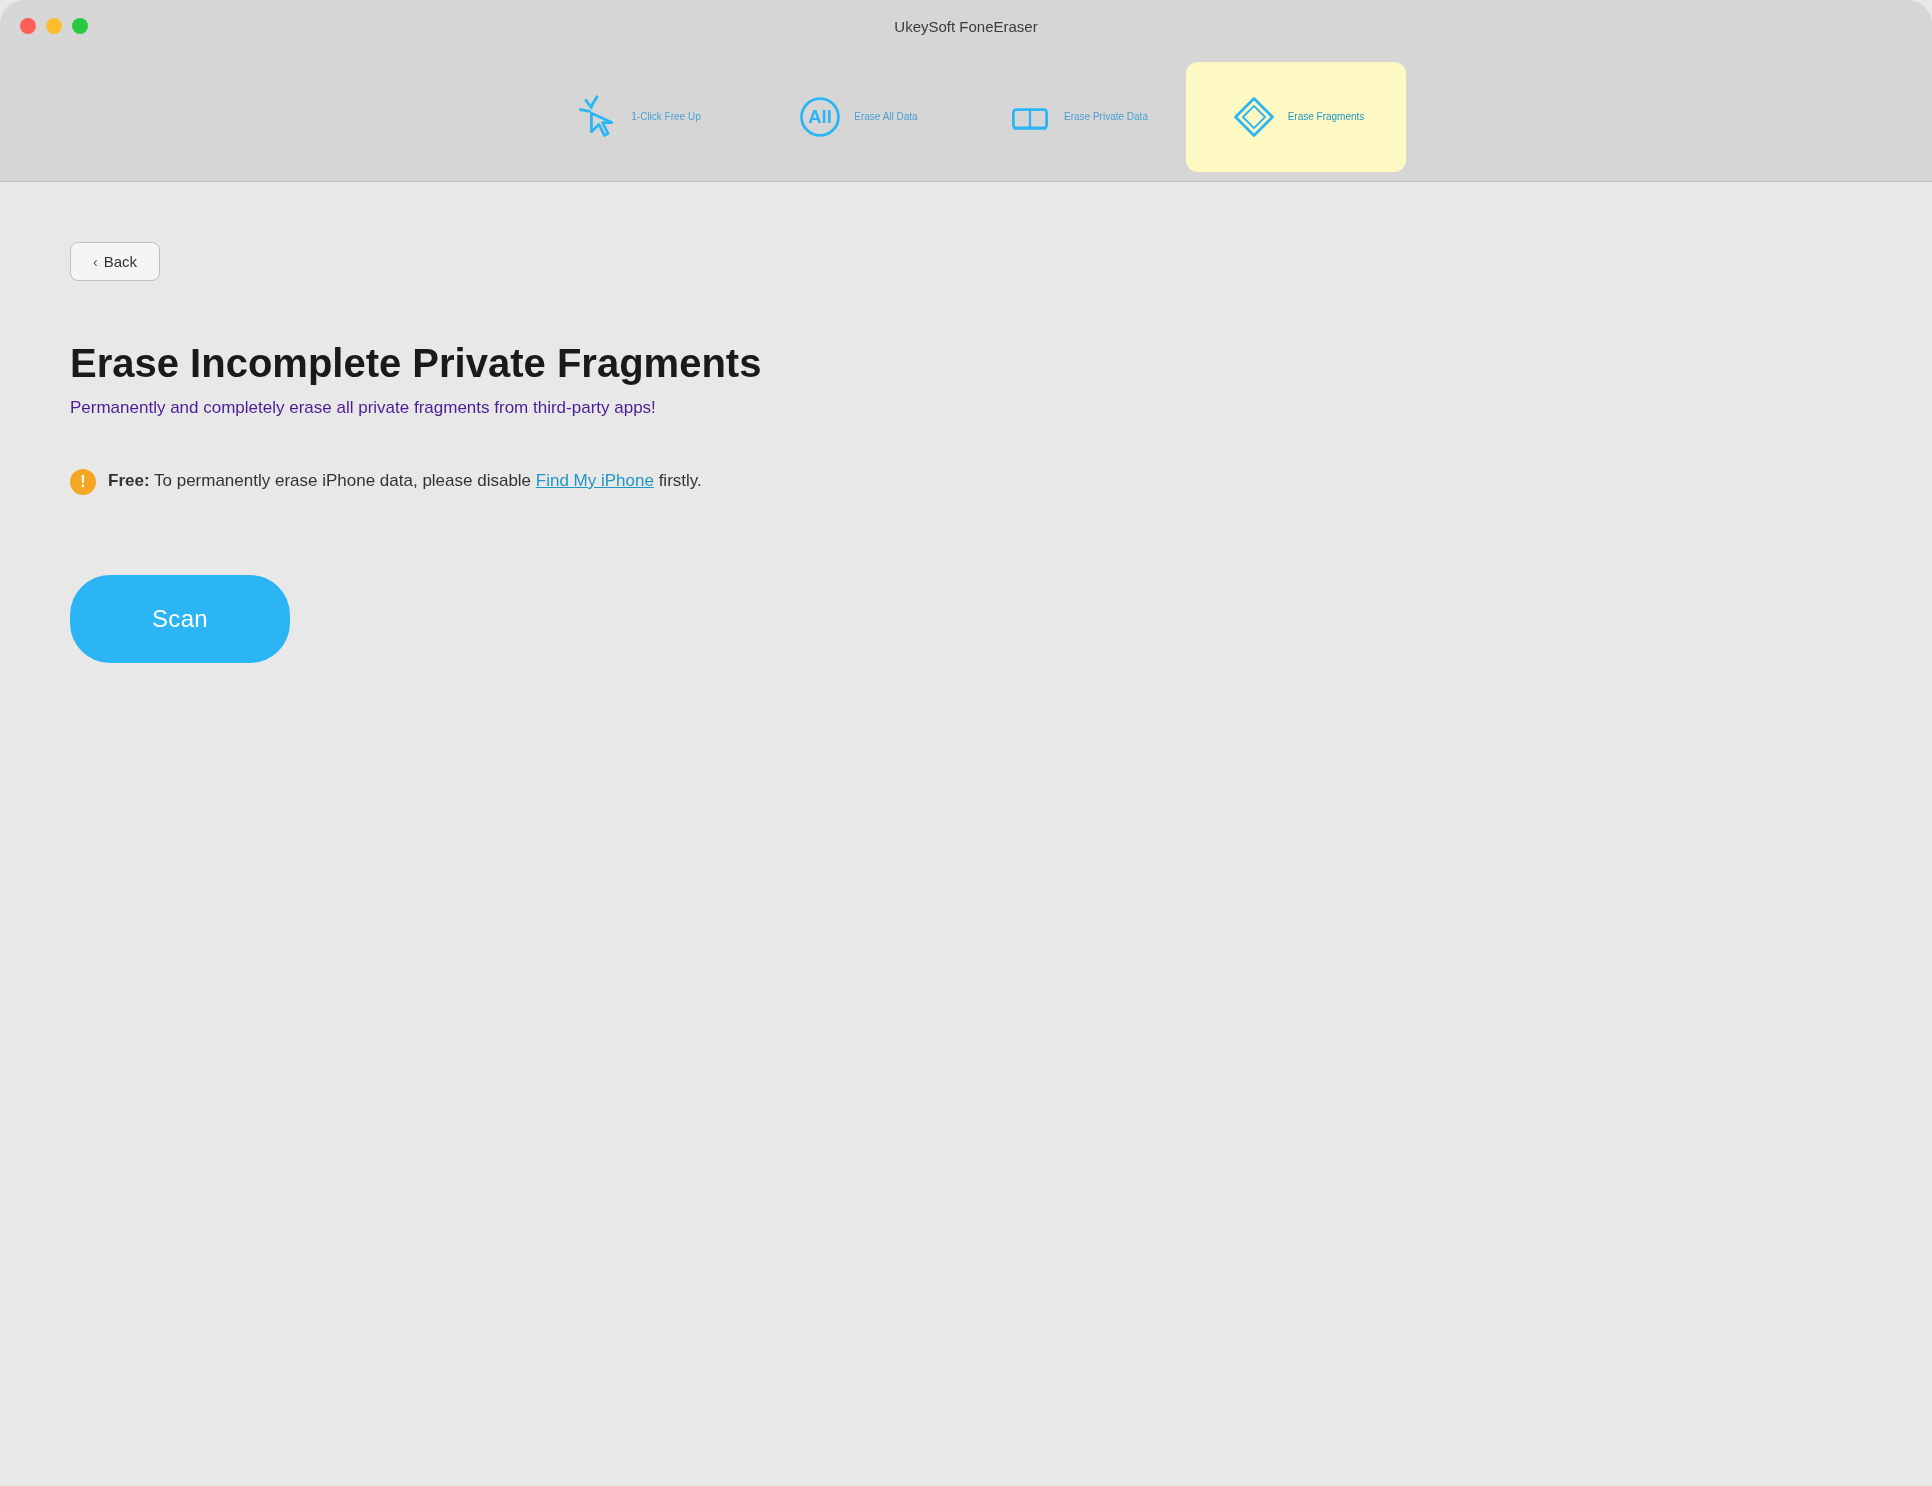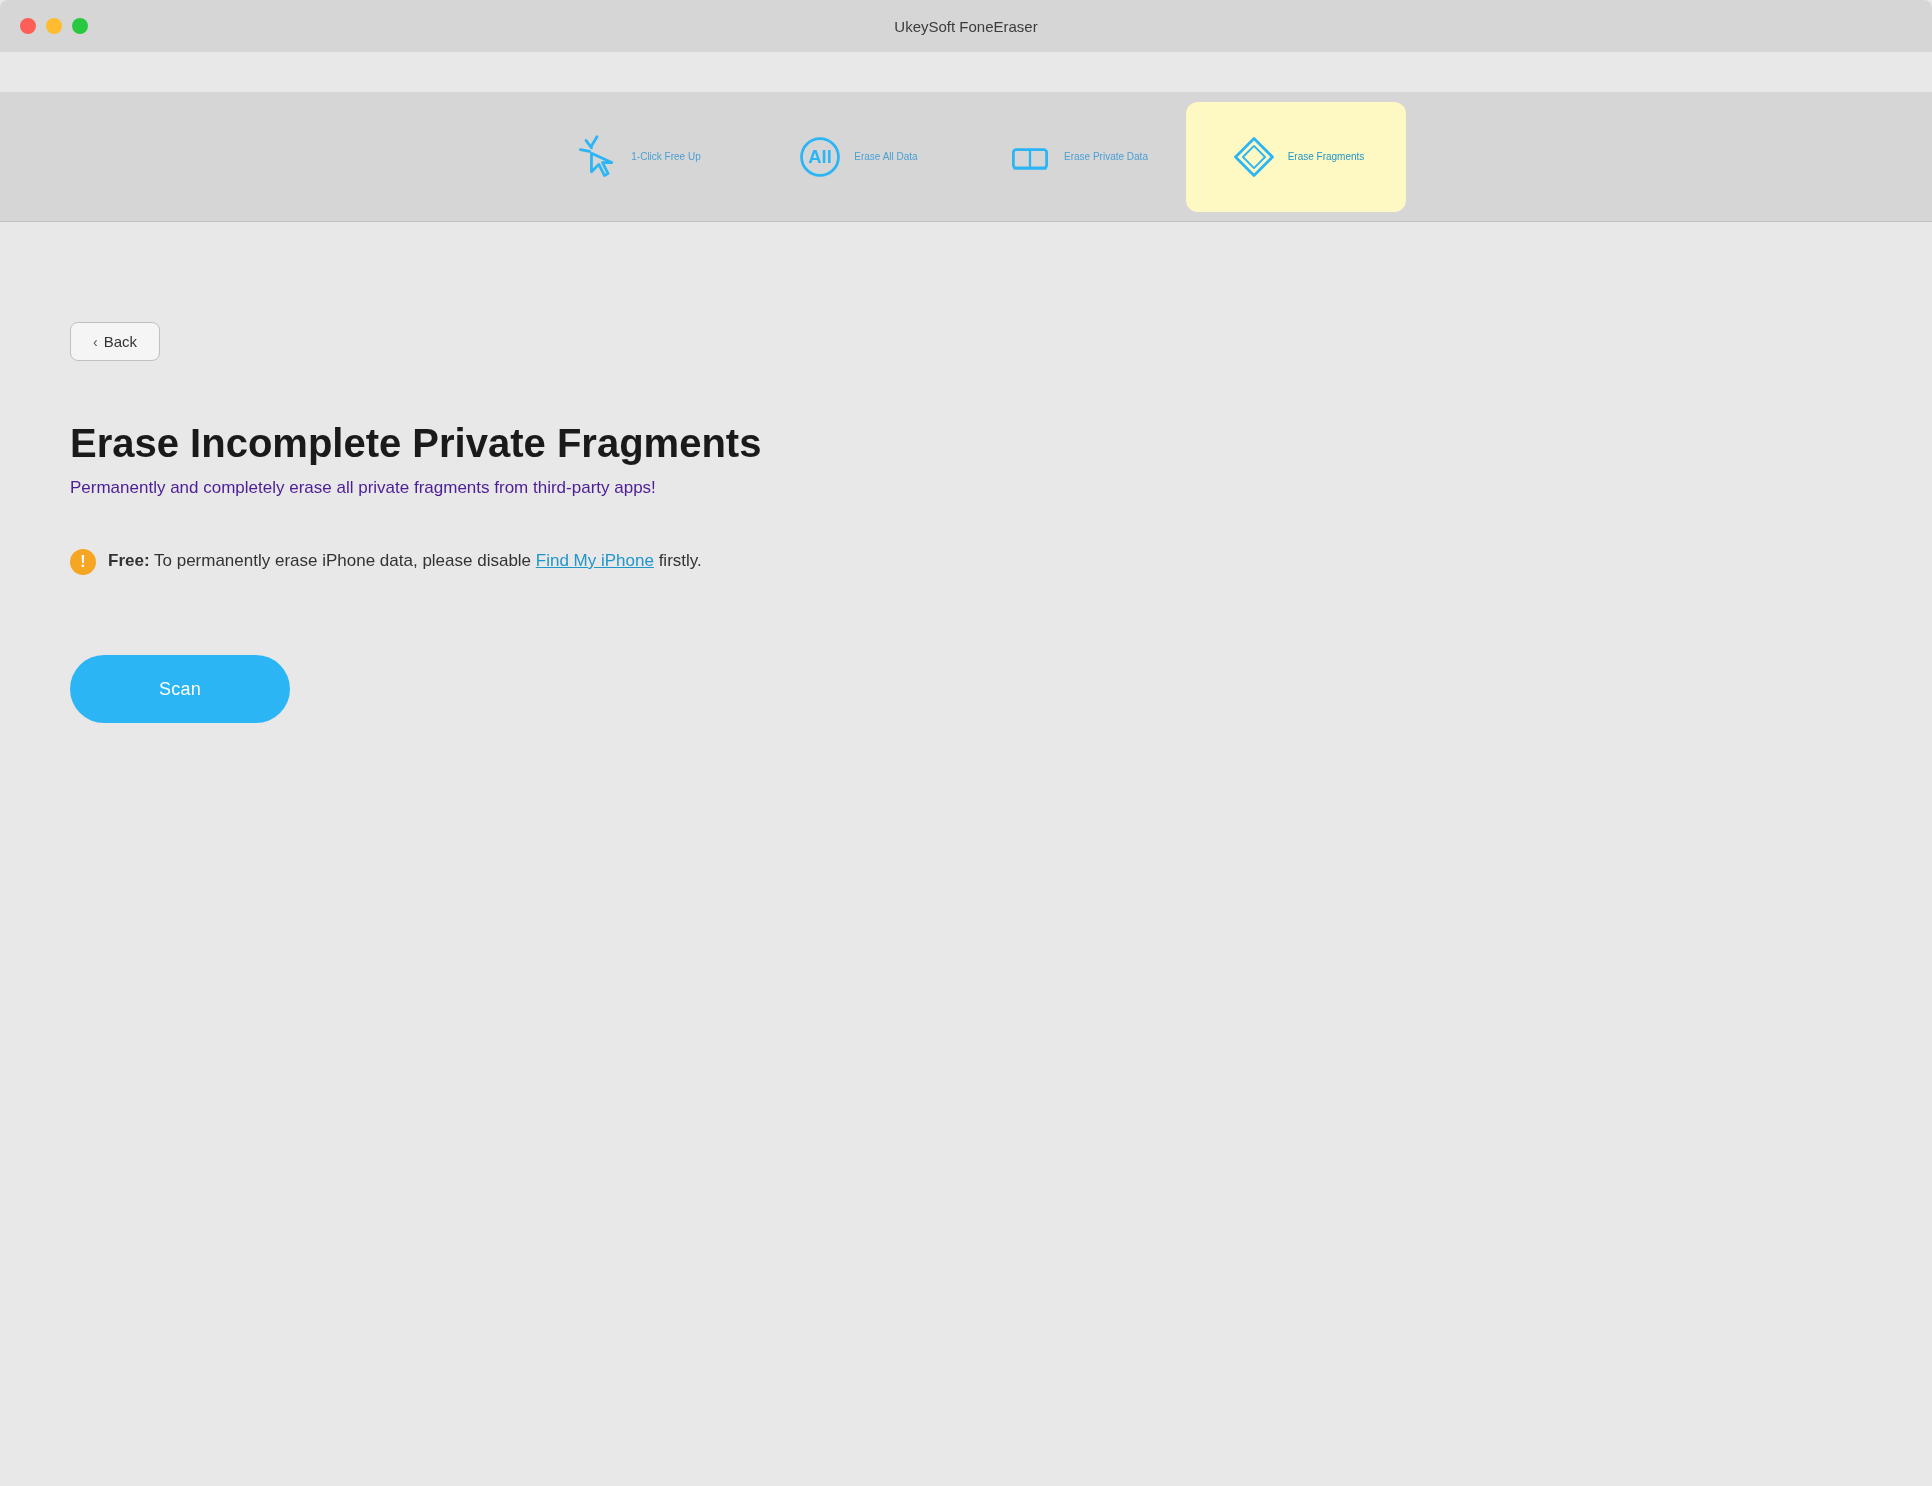--- a/index.html
+++ b/index.html
@@ -13,25 +13,24 @@
       height: 1486px;
       background: #e8e8e8;
       font-family: -apple-system, BlinkMacSystemFont, 'Helvetica Neue', sans-serif;
       overflow: hidden;
     }
 
     .window {
       width: 1932px;
       height: 1486px;
       background: #e8e8e8;
-      border-radius: 8px;
+      border-radius: 24px;
       display: flex;
       flex-direction: column;
       overflow: hidden;
-      gap: 40px;
     }
 
     
     .title-bar {
       height: 52px;
       background: #d6d6d6;
       display: flex;
       align-items: center;
       justify-content: center;
       position: relative;
@@ -194,26 +193,26 @@
     }
 
     .note-link {
       color: #2196c9;
       text-decoration: underline;
       cursor: pointer;
     }
 
     .scan-button {
       width: 220px;
-      height: 68px;
+      height: 88px;
       background: #2bb5f5;
       border: none;
       border-radius: 40px;
       color: white;
-      font-size: 18px;
+      font-size: 24px;
       font-weight: 500;
       cursor: pointer;
       letter-spacing: 0.3px;
     }
 
     
     .icon-svg {
       width: 48px;
       height: 48px;
     }

